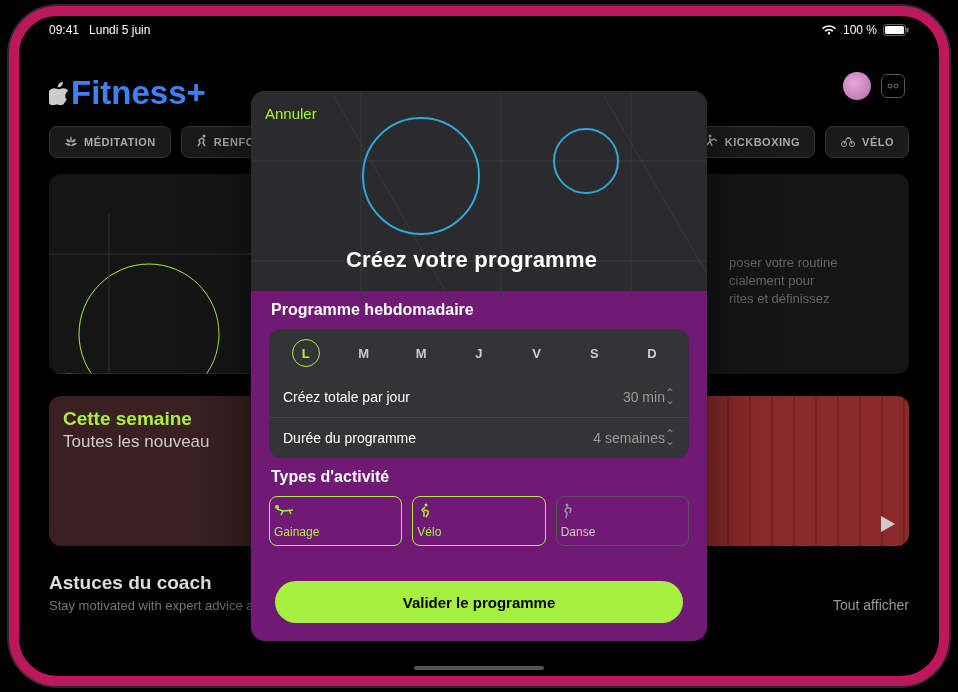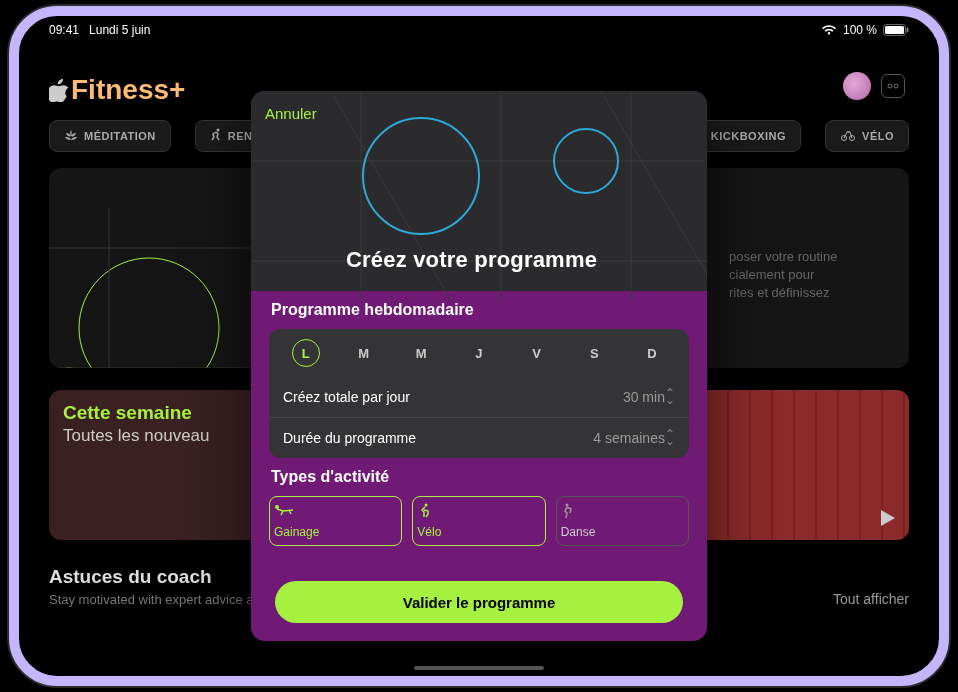--- a/index.html
+++ b/index.html
@@ -8,21 +8,21 @@
     background: #000;
     display: flex; align-items: center; justify-content: center;
     font-family: -apple-system, "SF Pro Display", "Helvetica Neue", Arial, sans-serif;
     color: #fff;
   }
   
   .ipad-frame {
     width: 940px; height: 680px;
     background: #000;
     border-radius: 48px;
-    border: 10px solid #c4b5fd;
+    border: 10px solid #be185d;
     position: relative;
     overflow: hidden;
     box-shadow: 0 0 0 2px #2a2a2a;
   }
   
   .status-bar {
     position: absolute; top: 0; left: 0; right: 0;
     height: 28px;
     display: flex; align-items: center; justify-content: space-between;
     padding: 0 30px;
@@ -31,26 +31,26 @@
   }
   .status-left { display: flex; gap: 10px; align-items: center; }
   .status-right { display: flex; gap: 6px; align-items: center; }
   .wifi-icon, .battery-icon { display: inline-flex; }
   
   .app-content {
     position: absolute; top: 38px; left: 30px; right: 30px; bottom: 20px;
     color: #888;
   }
   .app-header { display: flex; justify-content: space-between; align-items: center; padding-top: 20px; }
-  .logo { font-size: 28px; font-weight: 700; color: #fdba74; display: flex; align-items: center; gap: 2px; }
+  .logo { font-size: 33px; font-weight: 700; color: #3b82f6; display: flex; align-items: center; gap: 2px; }
   .top-profile { position: absolute; top: 18px; right:4px; display: flex; gap: 10px; align-items: center; }
   .avatar { width: 28px; height: 28px; border-radius: 50%; background: radial-gradient(circle at 40% 40%, #e8a8d8, #b068a8); }
   .summary-btn { width: 24px; height: 24px; border-radius: 6px; border: 1.5px solid #555; display: flex; align-items: center; justify-content: center; }
 
-  .categories { display: flex; gap: 24px; margin-top: 14px; }
+  .categories { display: flex; gap: 10px; margin-top: 14px; }
   .cat-pill {
     display: flex; align-items: center; gap: 6px;
     padding: 7px 14px;
     background: #1a1a1a; border: 1px solid #333;
     border-radius: 8px; font-size: 11px; font-weight: 600;
     color: #aaa; letter-spacing: 0.5px;
   }
   .cat-pill.right { margin-left: auto; }
   .bg-hero {
     margin-top: 16px; height: 200px; border-radius: 12px;

